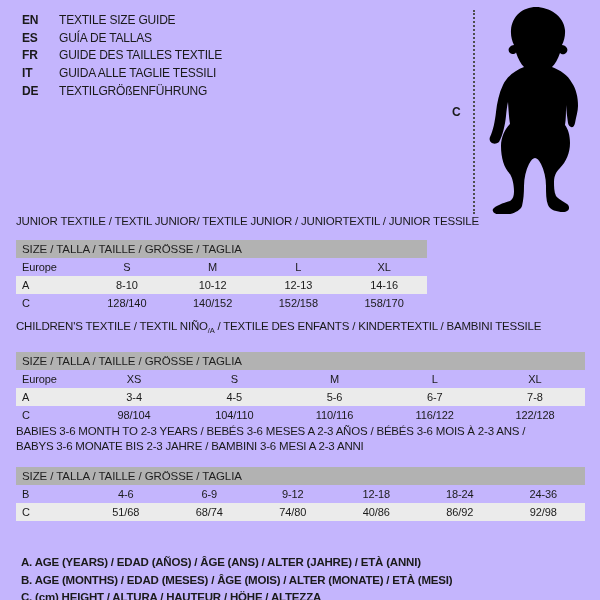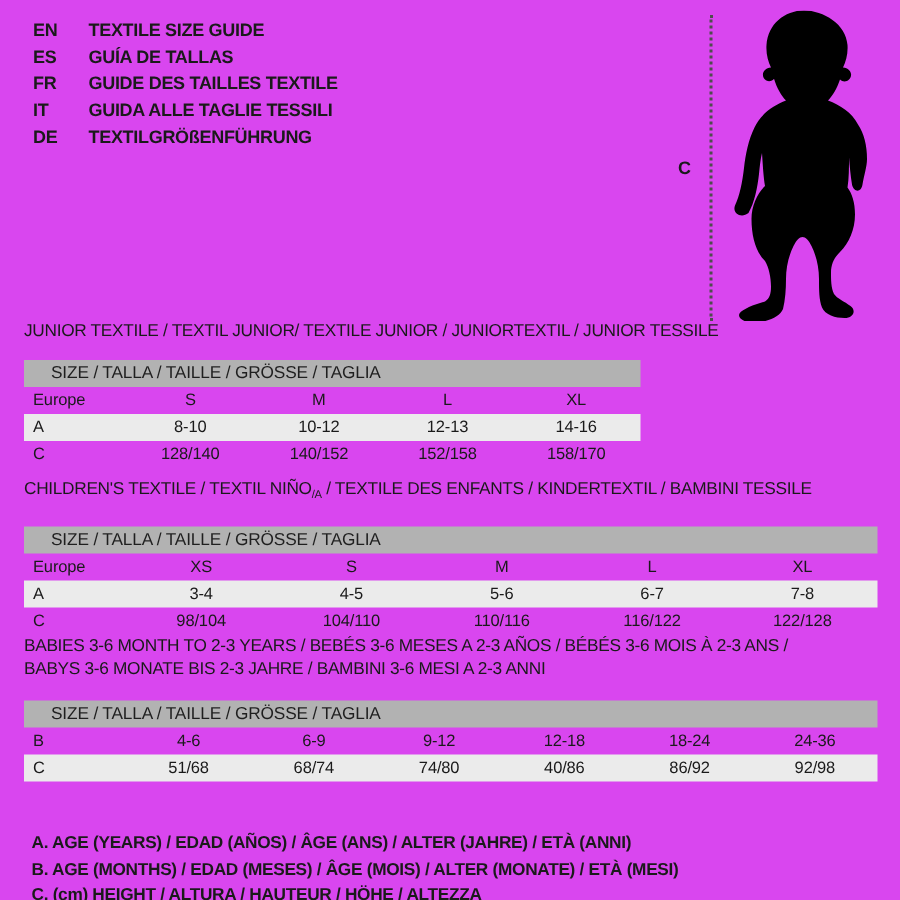--- a/index.html
+++ b/index.html
@@ -3,42 +3,42 @@
 <meta charset="utf-8">
 <style>
   * { box-sizing: border-box; }
   html,body { margin:0; padding:0; }
   body {
     width:600px; height:600px;
     background:#ffffff;
     font-family:"Liberation Sans", sans-serif;
     color:#1a1a1a;
   }
-  .page { position:relative; width:600px; height:600px; background:#d946ef; overflow:hidden; }
+  .page { position:relative; width:600px; height:600px; background:#c4b5fd; overflow:hidden; }
 
   
   .lang-block { position:absolute; left:22px; top:11px; }
   .lang-row { display:flex; height:17.7px; align-items:center; }
   .lang-code { width:37px; font-weight:bold; font-size:12px; letter-spacing:-0.2px; }
-  .lang-label { font-weight:bold; font-size:12px; letter-spacing:-0.2px; white-space:nowrap; }
+  .lang-label { font-weight:normal; font-size:12px; letter-spacing:-0.2px; white-space:nowrap; }
 
   
   .figure { position:absolute; left:440px; top:0; width:160px; height:220px; }
   .dotted-line { position:absolute; left:33px; top:10px; height:204px; width:0;
                  border-left:2px dotted #4d4d4d; }
   .figure-label { position:absolute; left:12px; top:105px; font-weight:bold; font-size:12px; }
   .baby-svg { position:absolute; left:46px; top:7px; }
 
   
   .section { position:absolute; left:16px; }
   .sec-title { font-weight:normal; font-size:11.5px; letter-spacing:-0.2px; line-height:15px; white-space:nowrap; }
   .sec-title sub { font-size:7.5px; }
   .size-table { margin-top:0; }
   .t-row { display:flex; height:18px; align-items:center; font-size:11px; letter-spacing:-0.1px; }
-  .t-header { background:#b2b2b2; font-size:11.5px; padding-left:18px; color:#1f1f1f; }
+  .t-header { background:#b2b2b2; font-size:11.5px; padding-left:6px; color:#1f1f1f; }
   .t-label { width:68px; padding-left:6px; flex:0 0 68px; }
   .t-cell { flex:1 1 0; text-align:center; }
   .shaded { background:#ebebeb; }
 
   .w-narrow { width:411px; }
   .w-wide  { width:569px; }
 
   
   .notes { position:absolute; left:21px; top:554px; }
   .note-line { font-weight:bold; font-size:11.5px; letter-spacing:-0.2px; line-height:17.5px; white-space:nowrap; }

